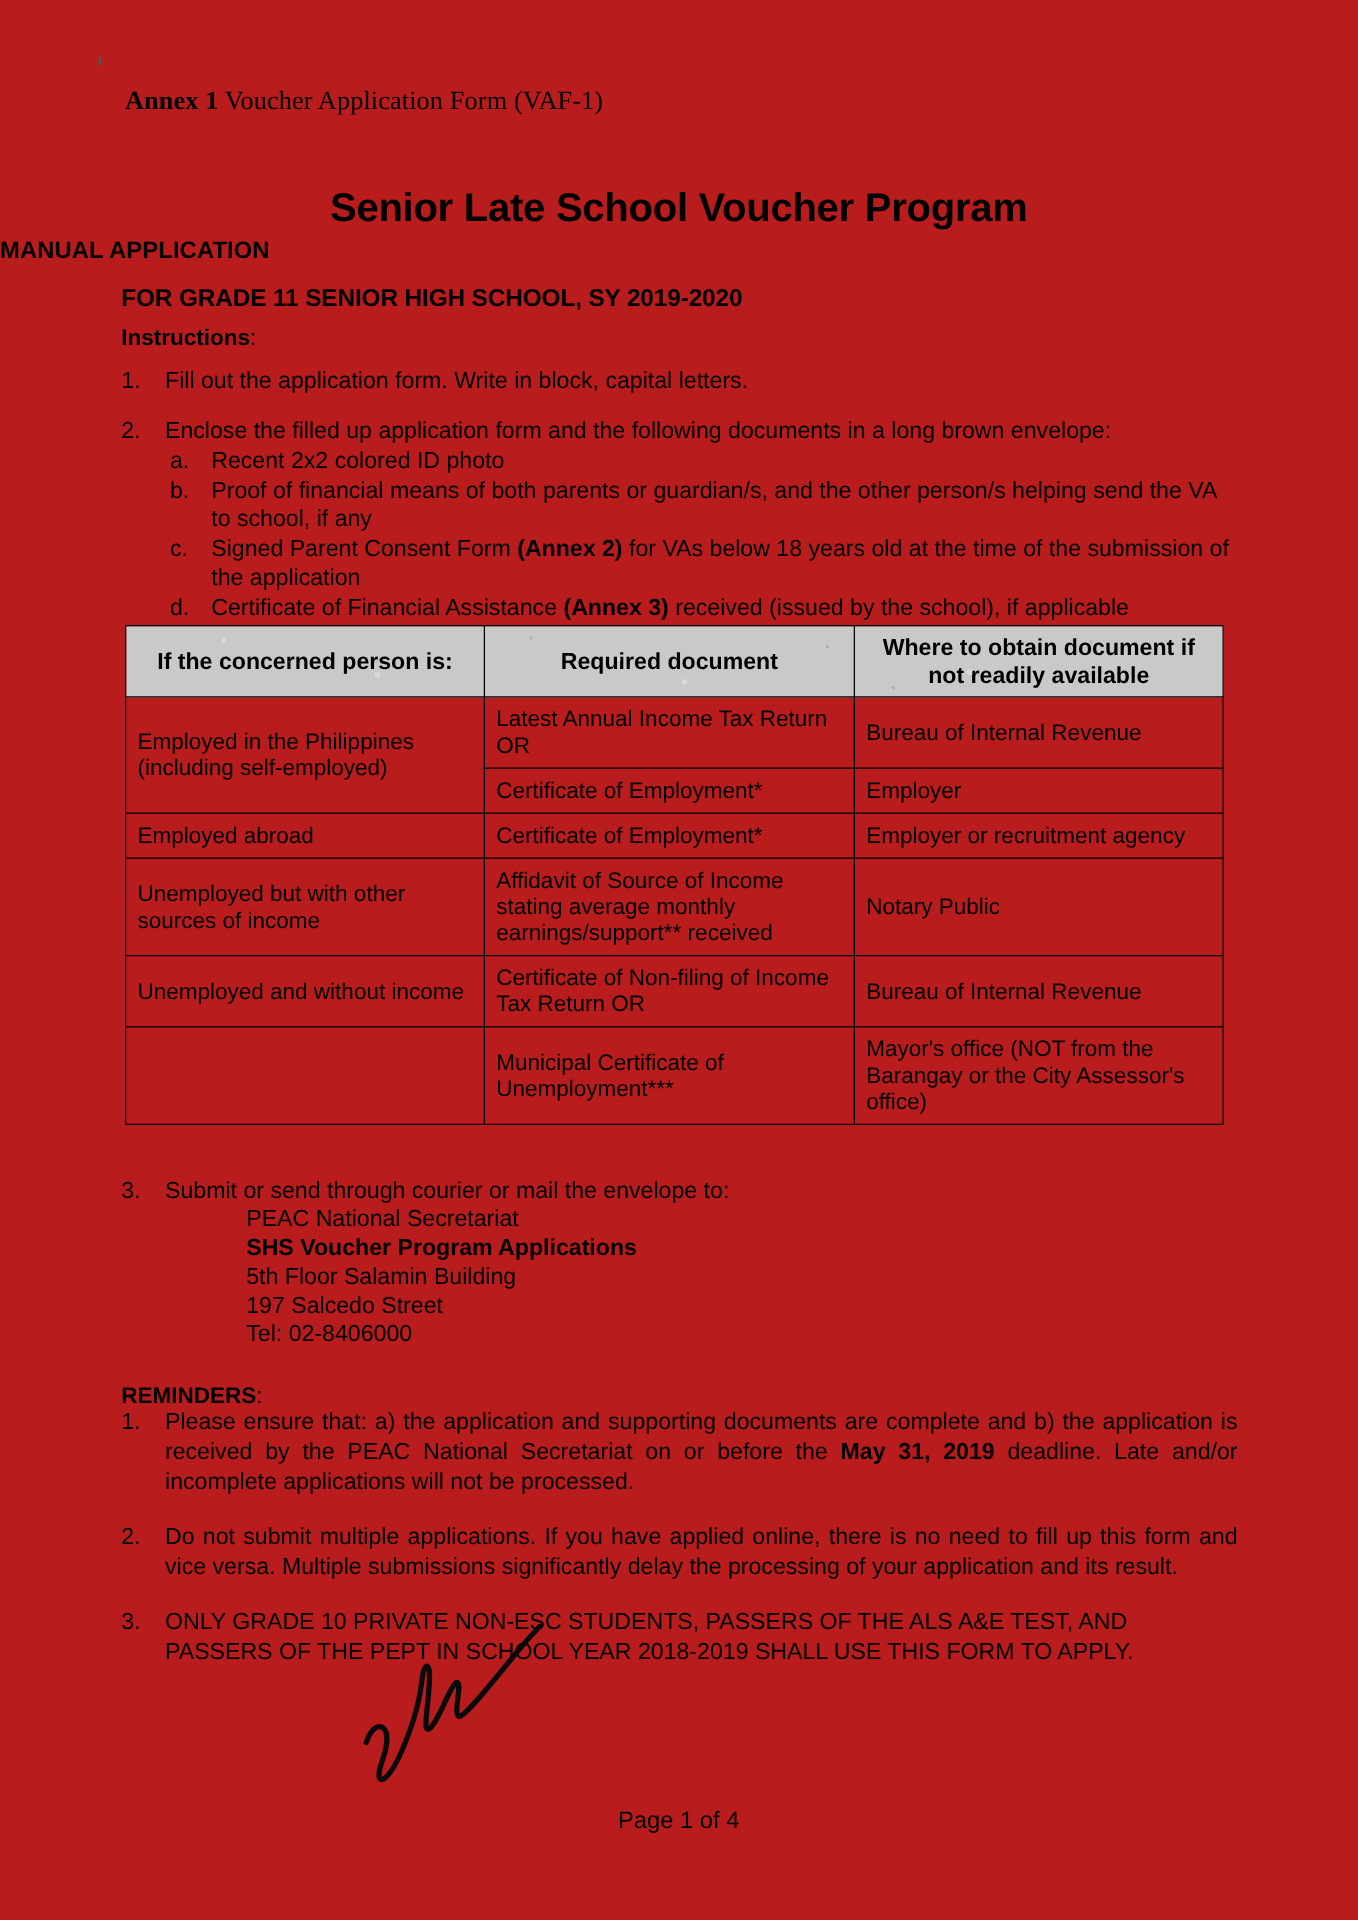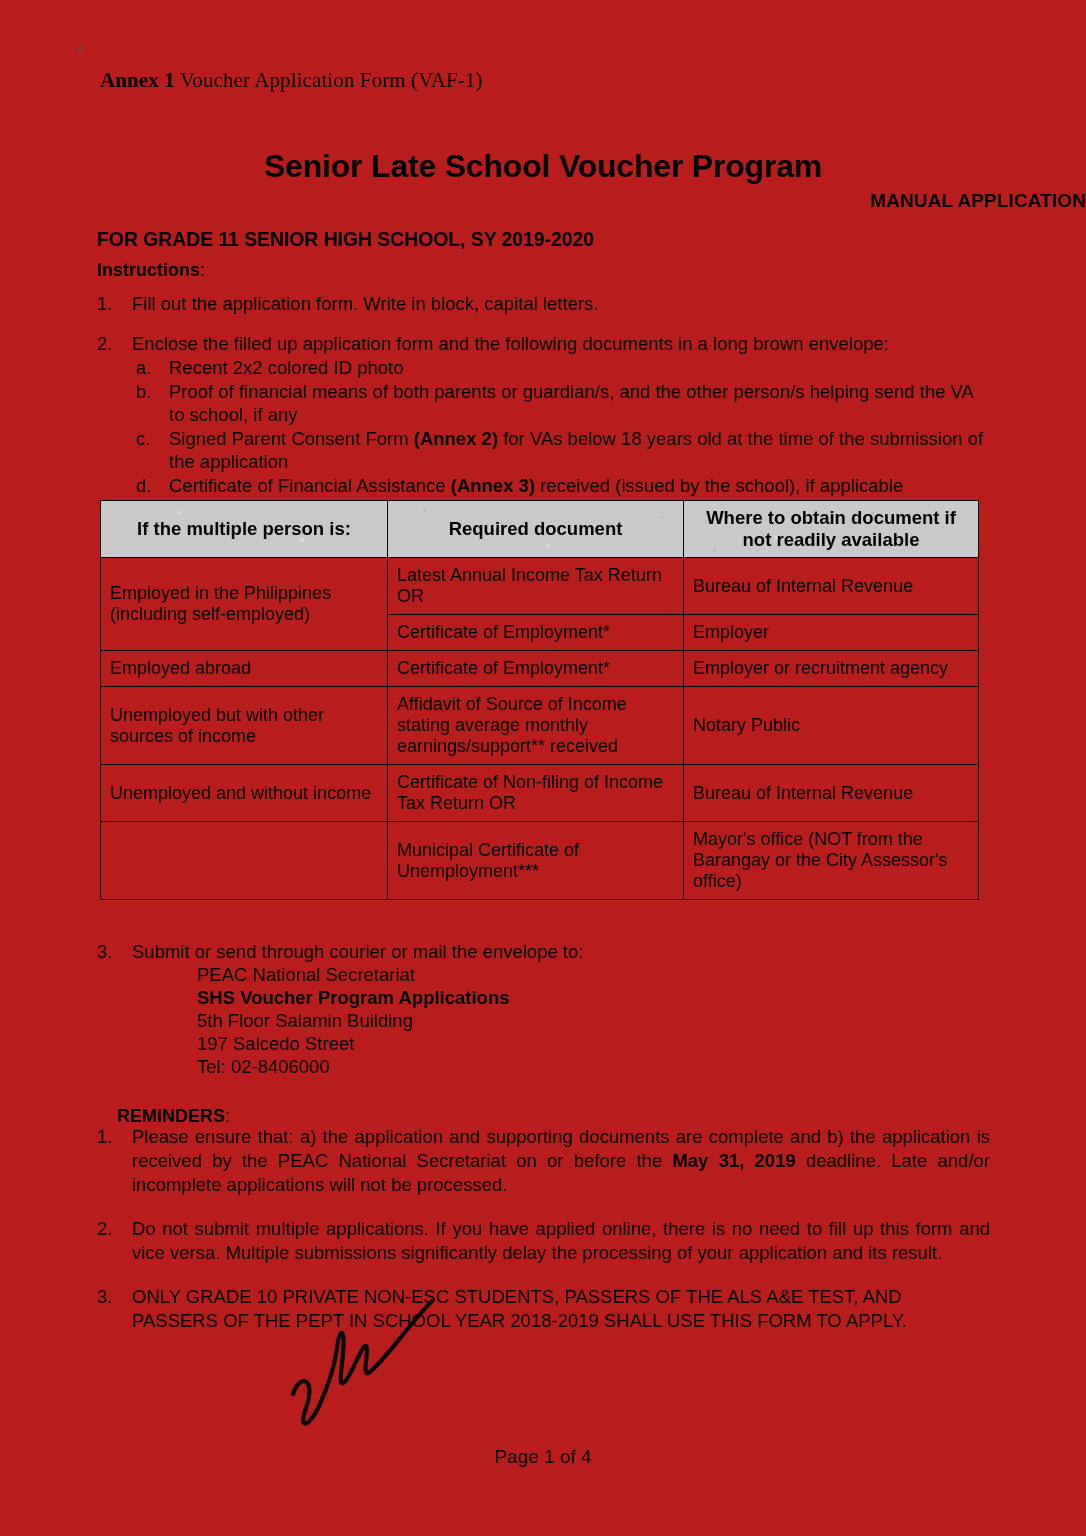--- a/index.html
+++ b/index.html
@@ -52,21 +52,21 @@
     text-align: center;
     font-size: 32px;
     font-weight: bold;
     letter-spacing: -.2px;
   }
   .doc-subtitle {
     position: absolute;
     left: 0;
     right: 0;
     top: 190px;
-    text-align: right;
+    text-align: left;
     font-size: 19px;
     font-weight: bold;
     letter-spacing: .1px;
   }
   .grade-line {
     position: absolute;
     left: 97px;
     top: 228px;
     font-size: 19.5px;
     font-weight: bold;
@@ -185,21 +185,21 @@
   }
   .addr-lines .l { white-space: nowrap; }
 
   
   .rem-head {
     position: absolute;
     left: 97px;
     top: 1106px;
     font-size: 18px;
   }
-  .rem-head b { font-weight: bold; margin-left: 20px; }
+  .rem-head b { font-weight: bold; }
 
   .rem-list {
     position: absolute;
     left: 97px;
     top: 1125px;
     width: 893px;
     font-size: 18.5px;
     line-height: 24px;
   }
   .rem-item {
@@ -286,21 +286,21 @@
   </div>
 
   <table class="req-table">
     <colgroup>
       <col class="col-a">
         <col class="col-b">
         <col class="col-c">
     </colgroup>
     <thead>
       <tr>
-        <th>If the multiple person is:</th>
+        <th>If the concerned person is:</th>
         <th>Required document</th>
         <th>Where to obtain document if not readily available</th>
       </tr>
     </thead>
     <tbody>
       <tr>
         <td rowspan="2">Employed in the Philippines (including self-employed)</td>
         <td>Latest Annual Income Tax Return OR</td>
         <td>Bureau of Internal Revenue</td>
       </tr>

